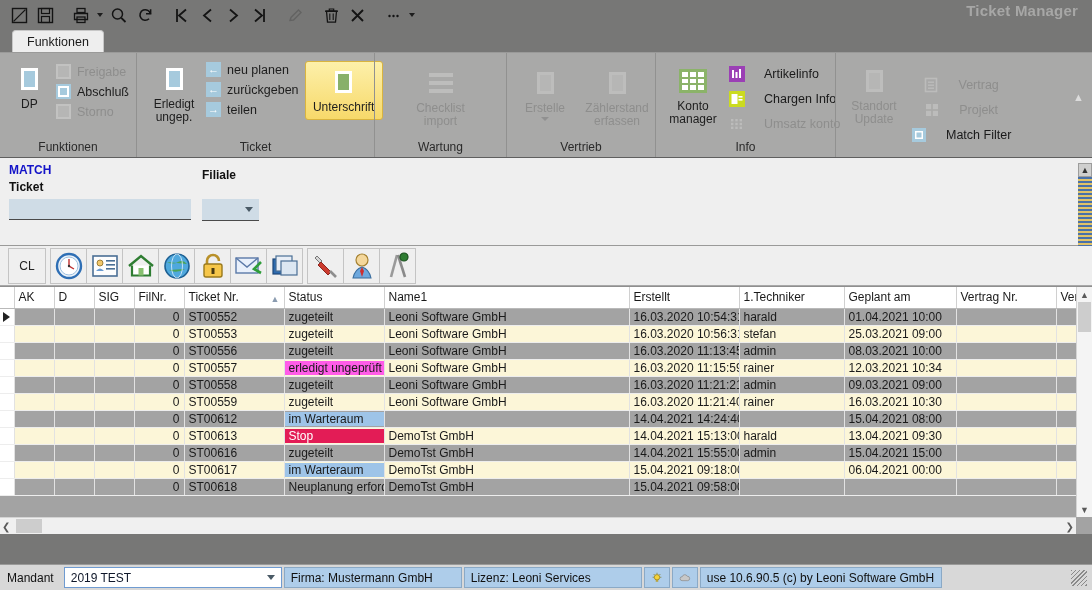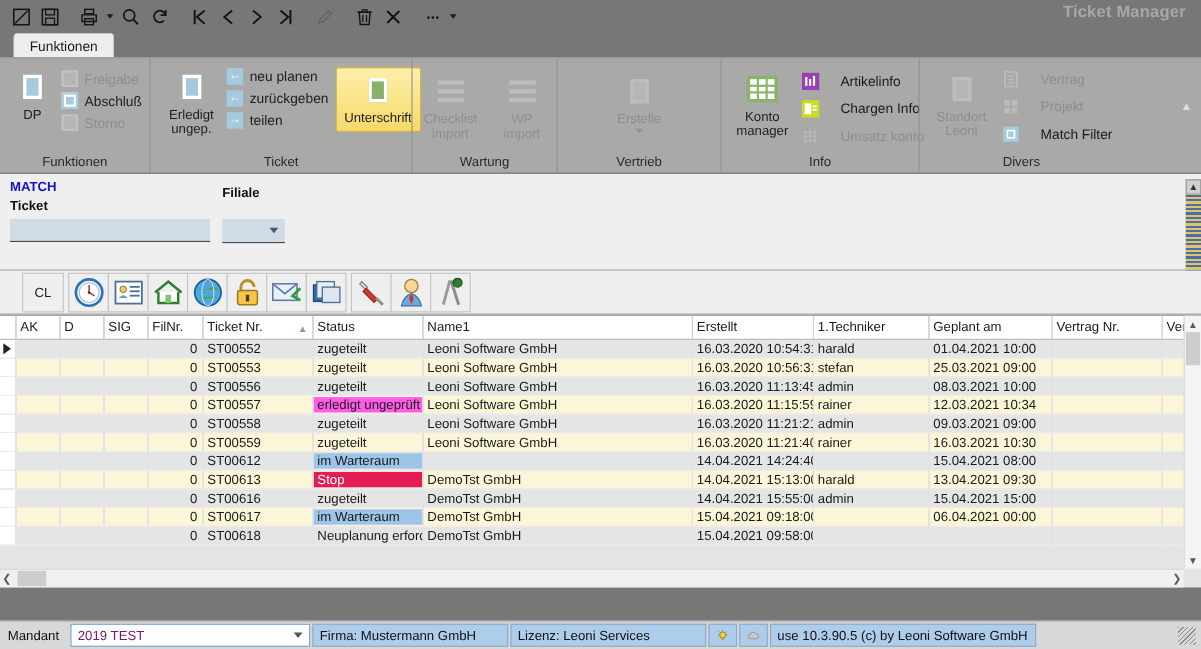--- a/index.html
+++ b/index.html
@@ -111,30 +111,30 @@
     display:flex; align-items:center; padding-left:4px; font-size:12px;
   }
   .lookup .lv { flex:1; white-space:nowrap; overflow:hidden; }
   .ell-btn {
     width:18px; height:17px; margin-right:1px; background:#e9e9e9; border:1px solid #9a9a9a;
     display:flex; align-items:flex-end; justify-content:center; font-size:11px; line-height:8px; color:#333;
     letter-spacing:1px; padding-bottom:2px;
   }
 
   
-  .icobar { position:relative; height:40px; background:#efefef; border-bottom:1px solid #a8a8a8; display:flex; align-items:center; padding-left:20px; }
+  .icobar { position:relative; height:40px; background:#efefef; border-bottom:1px solid #a8a8a8; display:flex; align-items:center; padding-left:8px; }
   .icobar-cell {
     width:37px; height:36px; background:#efefef; border:1px solid #c4c4c4;
     display:flex; align-items:center; justify-content:center; margin-right:-1px;
   }
   .icobar-cell.cl { width:38px; font-size:12px; color:#222; }
   .icobar-cell svg { display:block; }
 
   
-  .gridwrap { position:relative; height:248px; background:#e5e5e5; border-top:1px solid #8f8f8f; }
+  .gridwrap { position:relative; height:248px; background:#a3a3a3; border-top:1px solid #8f8f8f; }
   table.grid { border-collapse:collapse; width:1063px; table-layout:fixed; }
   table.grid th {
     background:#ffffff; font-weight:normal; text-align:left; font-size:12px; color:#1a1a1a;
     height:21px; padding:0 4px; border-right:1px solid #d0d0d0; border-bottom:1px solid #b9b9b9;
     white-space:nowrap; overflow:hidden;
   }
   table.grid td {
     height:17px; padding:0 4px; font-size:12px; border-right:1px solid #e2e2e2;
     border-bottom:1px solid #ededed; white-space:nowrap; overflow:hidden;
   }
@@ -164,21 +164,21 @@
   .statusbar {
     position:absolute; left:0; bottom:0; width:1092px; height:26px;
     background:#d8d8d8; border-top:1px solid #9a9a99;
     display:flex; align-items:center; padding:2px 3px; gap:2px;
   }
   .sb-cell {
     background:#aecdea; border:1px solid #8aa9c6; height:21px;
     display:flex; align-items:center; padding:0 6px; font-size:12px; color:#101010;
   }
   .sb-label { background:transparent; border:none; padding-left:4px; padding-right:8px; }
-  .sb-combo { background:#ffffff; border:1px solid #6f9bd1; width:218px; justify-content:space-between; color:#701a75; }
+  .sb-combo { background:#ffffff; border:1px solid #6f9bd1; width:218px; justify-content:space-between; color:#0f172a; }
   .sb-ico { width:26px; justify-content:center; background:#aecdea; }
   .sb-grip { margin-left:auto; width:16px; height:16px; margin-right:2px;
     background:repeating-linear-gradient(135deg,#8a8a8a 0 1px,transparent 1px 3px); }
 </style>
 </head>
 <body>
 
 <div class="app">
 
   <div class="titlebar">
@@ -358,43 +358,39 @@
         <div class="big-btn dis">
           <span class="big-ico">
             <span class="bars-ico">
                 <span></span>
                 <span></span>
                 <span></span>
               </span>
           </span>
           <span style="width:56px;display:block;">Checklist import</span>
         </div>
-        <div class="big-btn dis">
-          <span class="big-ico">
-            <span class="bars-ico">
-                <span></span>
-                <span></span>
-                <span></span>
-              </span>
-          </span>
-          <span style="width:50px;display:block;">WP import</span>
-        </div>
       </div>
       <div class="rgroup-title">Wartung</div>
     </div>
 
 
     <div class="rgroup" style="width:149px;">
       <div class="rgroup-inner" style="justify-content:center;gap:14px;padding-top:6px;">
         <div class="big-btn dis">
           <span class="big-ico">
               <span class="sq-ico sq-gray"></span>
             </span>
           <span>Erstelle</span>
           <span style="display:block;width:0;height:0;border-left:4px solid transparent;border-right:4px solid transparent;border-top:4px solid #909090;margin-top:2px;"></span>
+        </div>
+        <div class="big-btn dis">
+          <span class="big-ico">
+              <span class="sq-ico sq-gray"></span>
+            </span>
+          <span style="width:72px;display:block;">Zählerstand erfassen</span>
         </div>
       </div>
       <div class="rgroup-title">Vertrieb</div>
     </div>
 
     <div class="rgroup" style="width:180px;">
       <div class="rgroup-inner" style="padding-top:4px;">
         <div class="big-btn" style="width:62px;">
           <span class="big-ico">
             <span class="grid-ico">
@@ -456,23 +452,23 @@
       </div>
       <div class="rgroup-title">Info</div>
     </div>
 
     <div class="rgroup" style="width:186px;">
       <div class="rgroup-inner" style="padding-top:4px;">
         <div class="big-btn dis" style="width:62px;">
           <span class="big-ico">
               <span class="sq-ico sq-gray"></span>
             </span>
-          <span style="width:62px;display:block;">Standort Leoni</span>
-        </div>
-        <div class="chk-list" style="margin-left:6px;margin-top:0;">
+          <span style="width:62px;display:block;">Standort Update</span>
+        </div>
+        <div class="chk-list" style="margin-left:6px;margin-top:13px;align-items:center;">
           <div class="small-row dis">
             <span class="mini-ico">
               <svg width="16" height="16" viewBox="0 0 16 16">
                   <rect x="2.5" y="1.5" width="11" height="13" fill="none" stroke="#bcbcbb" stroke-width="1.6"></rect>
                   <rect x="5" y="4.5" width="6" height="1.4" fill="#bcbcbb"></rect>
                   <rect x="5" y="7.5" width="6" height="1.4" fill="#bcbcbb"></rect>
                   <rect x="5" y="10.5" width="6" height="1.4" fill="#bcbcbb"></rect>
                 </svg>
             </span>
             <span>Vertrag</span>
@@ -495,21 +491,20 @@
               <svg width="16" height="16" viewBox="0 0 16 16">
                   <rect x="1" y="1" width="14" height="14" fill="#a6cadd"></rect>
                   <rect x="4" y="4" width="8" height="8" fill="#ffffff"></rect>
                   <rect x="5.5" y="5.5" width="5" height="5" fill="#a6cadd"></rect>
                 </svg>
             </span>
             <span>Match Filter</span>
           </div>
         </div>
       </div>
-      <div class="rgroup-title">Divers</div>
     </div>
 
     <div style="position:absolute;right:8px;bottom:54px;font-size:11px;color:#dcdcdc;">▲</div>
   </div>
 
   <div class="matchpanel">
     <div class="match-label">MATCH</div>
 
     <div class="fld-label" style="left:9px; top:22px;">Ticket</div>
     <input class="inp" style="left: 9px; top: 41px; width: 182px;" value="">
@@ -886,17 +881,17 @@
             <path d="M3.6 2.8 l1.2 1.2"></path>
             <path d="M12.4 2.8 l-1.2 1.2"></path>
           </g>
         </svg>
     </div>
     <div class="sb-cell sb-ico">
       <svg width="18" height="14" viewBox="0 0 18 14">
           <path d="M4.5 11 a3 3 0 0 1 .4-6 a4 4 0 0 1 7.5-.6 a2.8 2.8 0 0 1 .6 6.6 z" fill="#c8c8c8" stroke="#8a8a8a" stroke-width="1.1"></path>
         </svg>
     </div>
-    <div class="sb-cell" style="width:242px;">use 10.3.90.5 (c) by Leoni Software GmbH</div>
+    <div class="sb-cell" style="width:242px;">use 10.6.90.5 (c) by Leoni Software GmbH</div>
     <div class="sb-grip"></div>
   </div>
 
 </div>
 
 </body></html>

